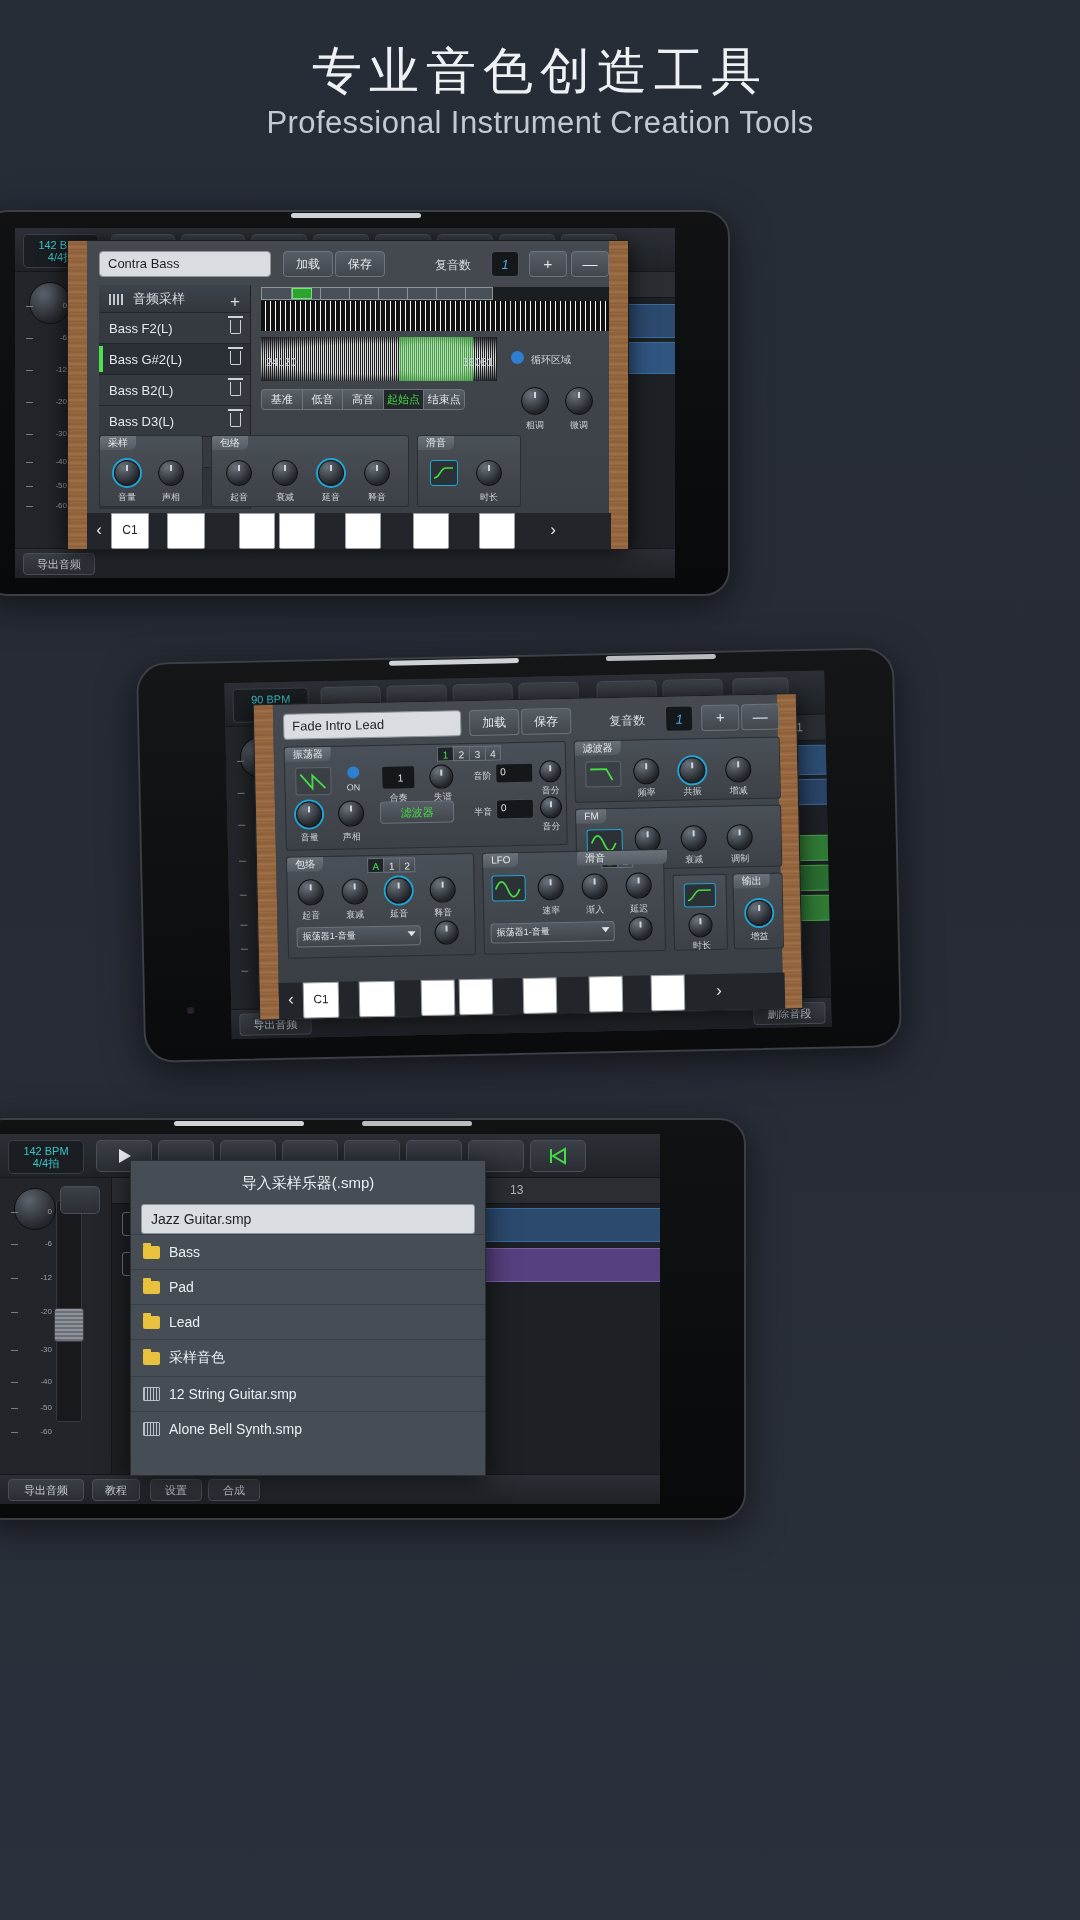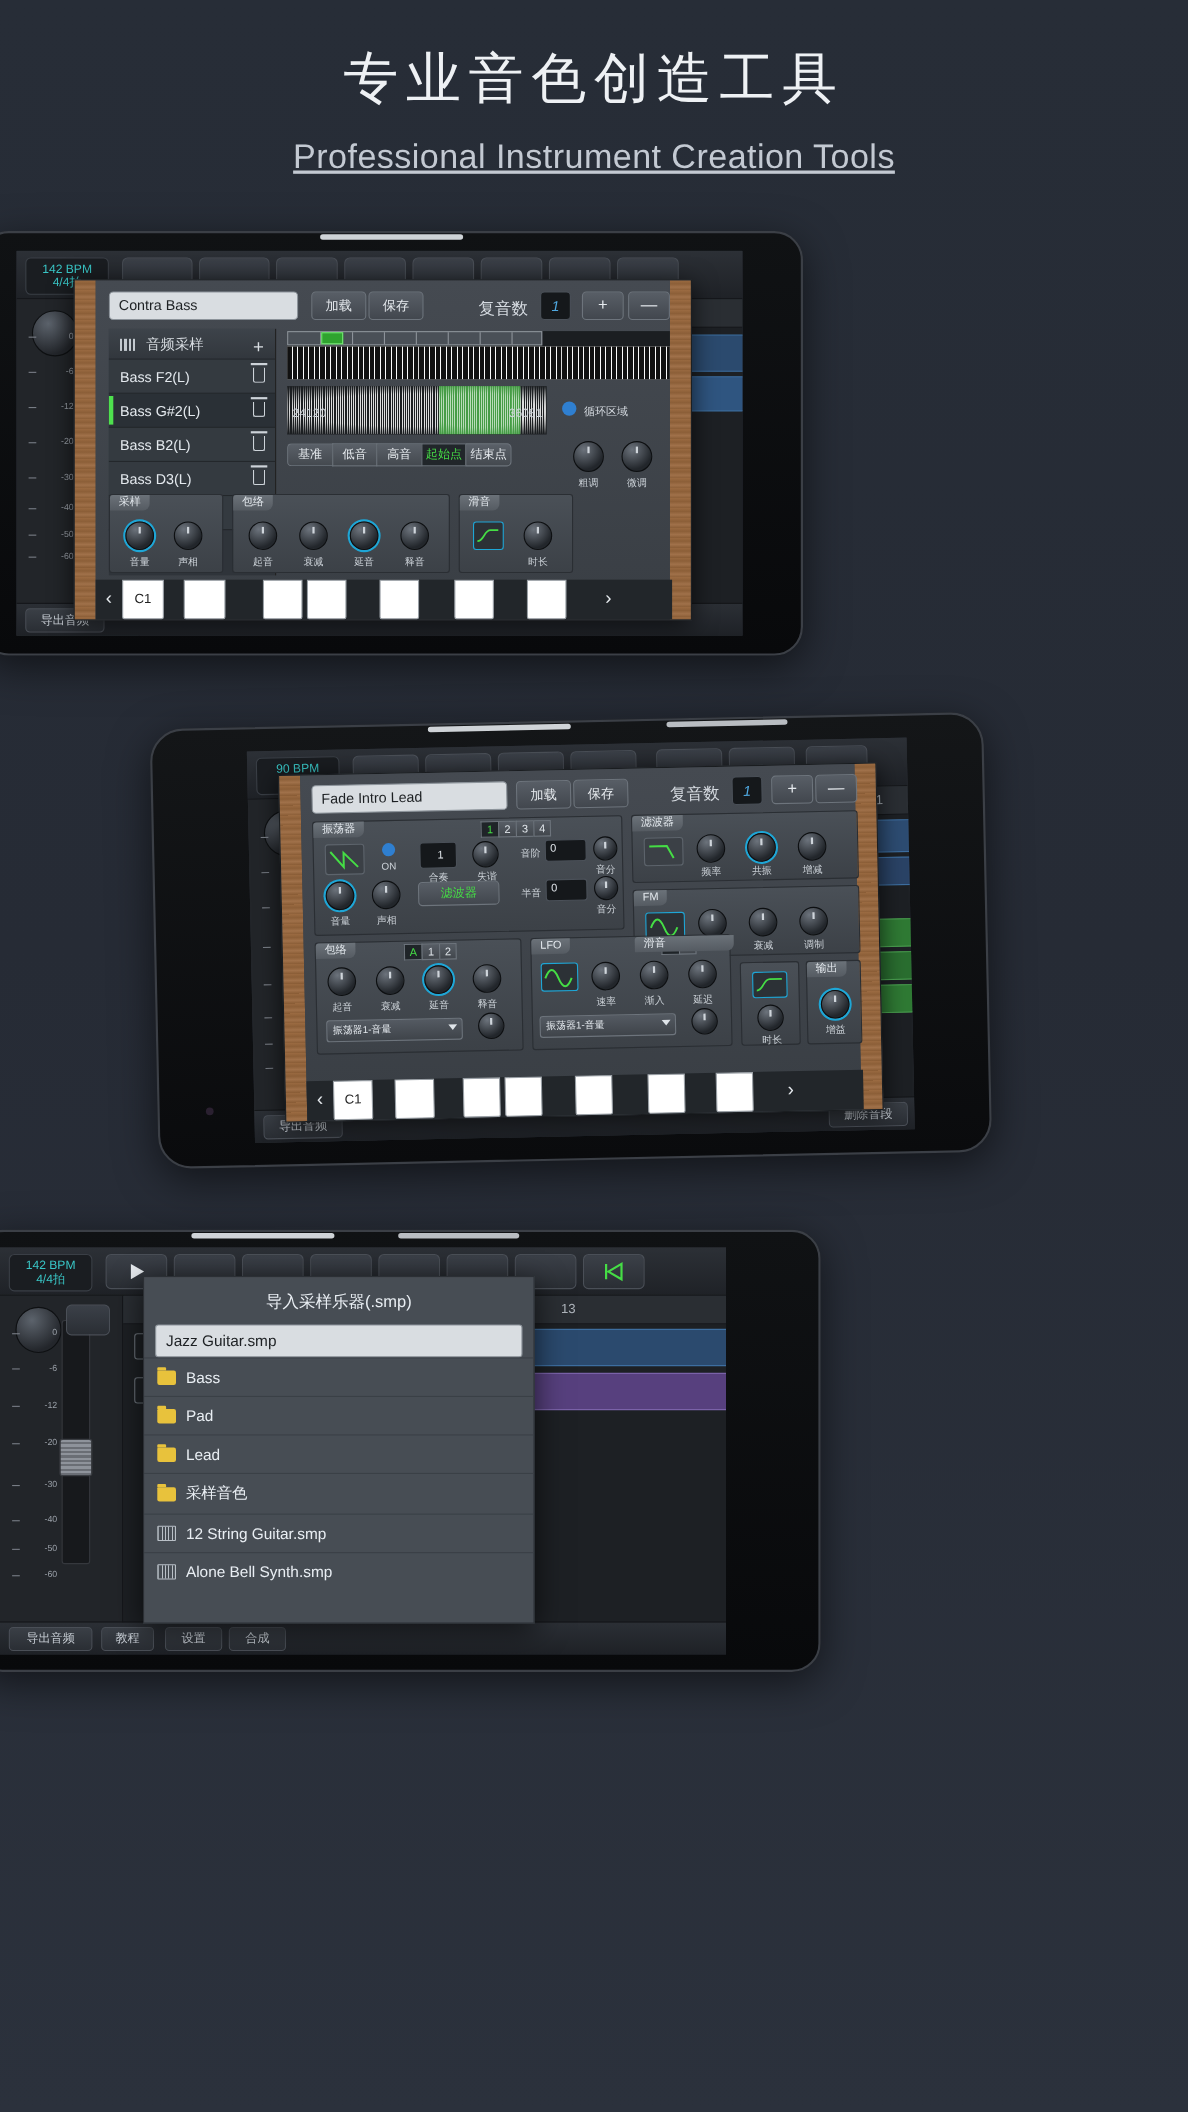--- a/index.html
+++ b/index.html
@@ -8,21 +8,21 @@
     background: #262c36;
     font-family: "Liberation Sans", "DejaVu Sans", sans-serif;
     overflow: hidden;
   }
   .page { position: relative; width: 1080px; height: 1920px;
     background: linear-gradient(180deg,#272d37 0%,#262b35 45%,#2b313c 100%); }
 
   
   .hdr { text-align:center; padding-top:38px; }
   .hdr-cn { font-size:50px; color:#eef1f4; letter-spacing:7px; font-weight:400; }
-  .hdr-en { font-size:31px; color:#c3c9d2; margin-top:20px; letter-spacing:0.4px;text-decoration:underline; }
+  .hdr-en { font-size:31px; color:#c3c9d2; letter-spacing:0.4px; }
 
   
   .phone { position:absolute; background:#0b0c0e;
            box-shadow:0 10px 38px rgba(0,0,0,.55); }
   .phone .bezel-in { position:absolute; inset:0; border:2px solid #3b3f46; border-radius:inherit; pointer-events:none; }
   .screen { position:absolute; overflow:hidden; background:#2b2f36; }
 
   
   #phone1 { left:-18px; top:210px; width:748px; height:386px; border-radius:26px;
             background:linear-gradient(180deg,#101214,#08090b); }
@@ -86,21 +86,21 @@
   .wood { position:absolute; top:0; bottom:0; width:19px;
           background:repeating-linear-gradient(180deg,#9a6a41,#8c5f38 3px,#a0714a 6px,#8a5d36 9px); }
   .wood.l { left:0; } .wood.r { right:0; }
   .samp-inner { position:absolute; left:19px; right:19px; top:0; bottom:0;
                 background:linear-gradient(180deg,#454a51,#393e44); }
   .txtfield { background:#d9dde1; border:1px solid #8d949b; border-radius:4px;
               color:#1d2023; font-size:13px; padding:4px 8px; }
   .btn { background:linear-gradient(180deg,#585e66,#42474e); border:1px solid #6d747c;
          border-radius:4px; color:#e6eaee; font-size:12px; text-align:center; }
   .btn.sm { font-size:11px; }
-  .lbl { color:#d5dae0; font-size:15px; }
+  .lbl { color:#d5dae0; font-size:12px; }
   .numbox { background:#15181b; border:1px solid #4a5058; border-radius:4px;
             color:#4fa8e0; font-size:13px; text-align:center; font-style:italic; }
 
   .sidecol { position:absolute; background:#2f343a; border-right:1px solid #222; }
   .sidehdr { height:28px; line-height:28px; color:#d8dde2; font-size:13px;
              border-bottom:1px solid #23272b; position:relative; padding-left:34px;
              background:linear-gradient(180deg,#3d434a,#32373d); }
   .sidehdr .wv { position:absolute; left:10px; top:9px; width:16px; height:11px;
      background:repeating-linear-gradient(90deg,#c3c9cf 0 2px,transparent 2px 4px); }
   .sidehdr .plus { position:absolute; right:10px; top:3px; color:#d8dde2; font-size:17px; }
@@ -261,21 +261,21 @@
           </div>
           <div class="clip" style="left:390px;top:32px;width:160px;height:34px;background:#2b4a6e;border:1px solid #3d6ea0"></div>
           <div class="clip" style="left:390px;top:70px;width:160px;height:32px;background:#2f5580;border:1px solid #3d6ea0"></div>
         </div>
 
         <div class="btm-bar">
           <div class="btm-btn" style="left:8px;width:72px">导出音频</div>
         </div>
       </div>
 
-      <div class="samp" style="left:52px;top:26px;width:562px;height:310px">
+      <div class="samp" style="left:52px;top:12px;width:562px;height:310px">
         <div class="wood l"></div>
         <div class="wood r"></div>
         <div class="samp-inner">
 
           <div class="txtfield" style="position:absolute;left:12px;top:10px;width:172px;height:26px">Contra Bass</div>
           <div class="btn" style="position:absolute;left:196px;top:10px;width:50px;height:26px;line-height:25px">加载</div>
           <div class="btn" style="position:absolute;left:248px;top:10px;width:50px;height:26px;line-height:25px">保存</div>
           <div class="lbl" style="position:absolute;left:348px;top:16px">复音数</div>
           <div class="numbox" style="position:absolute;left:404px;top:10px;width:28px;height:26px;line-height:25px">1</div>
           <div class="btn" style="position:absolute;left:442px;top:10px;width:38px;height:26px;line-height:24px;font-size:15px">+</div>

